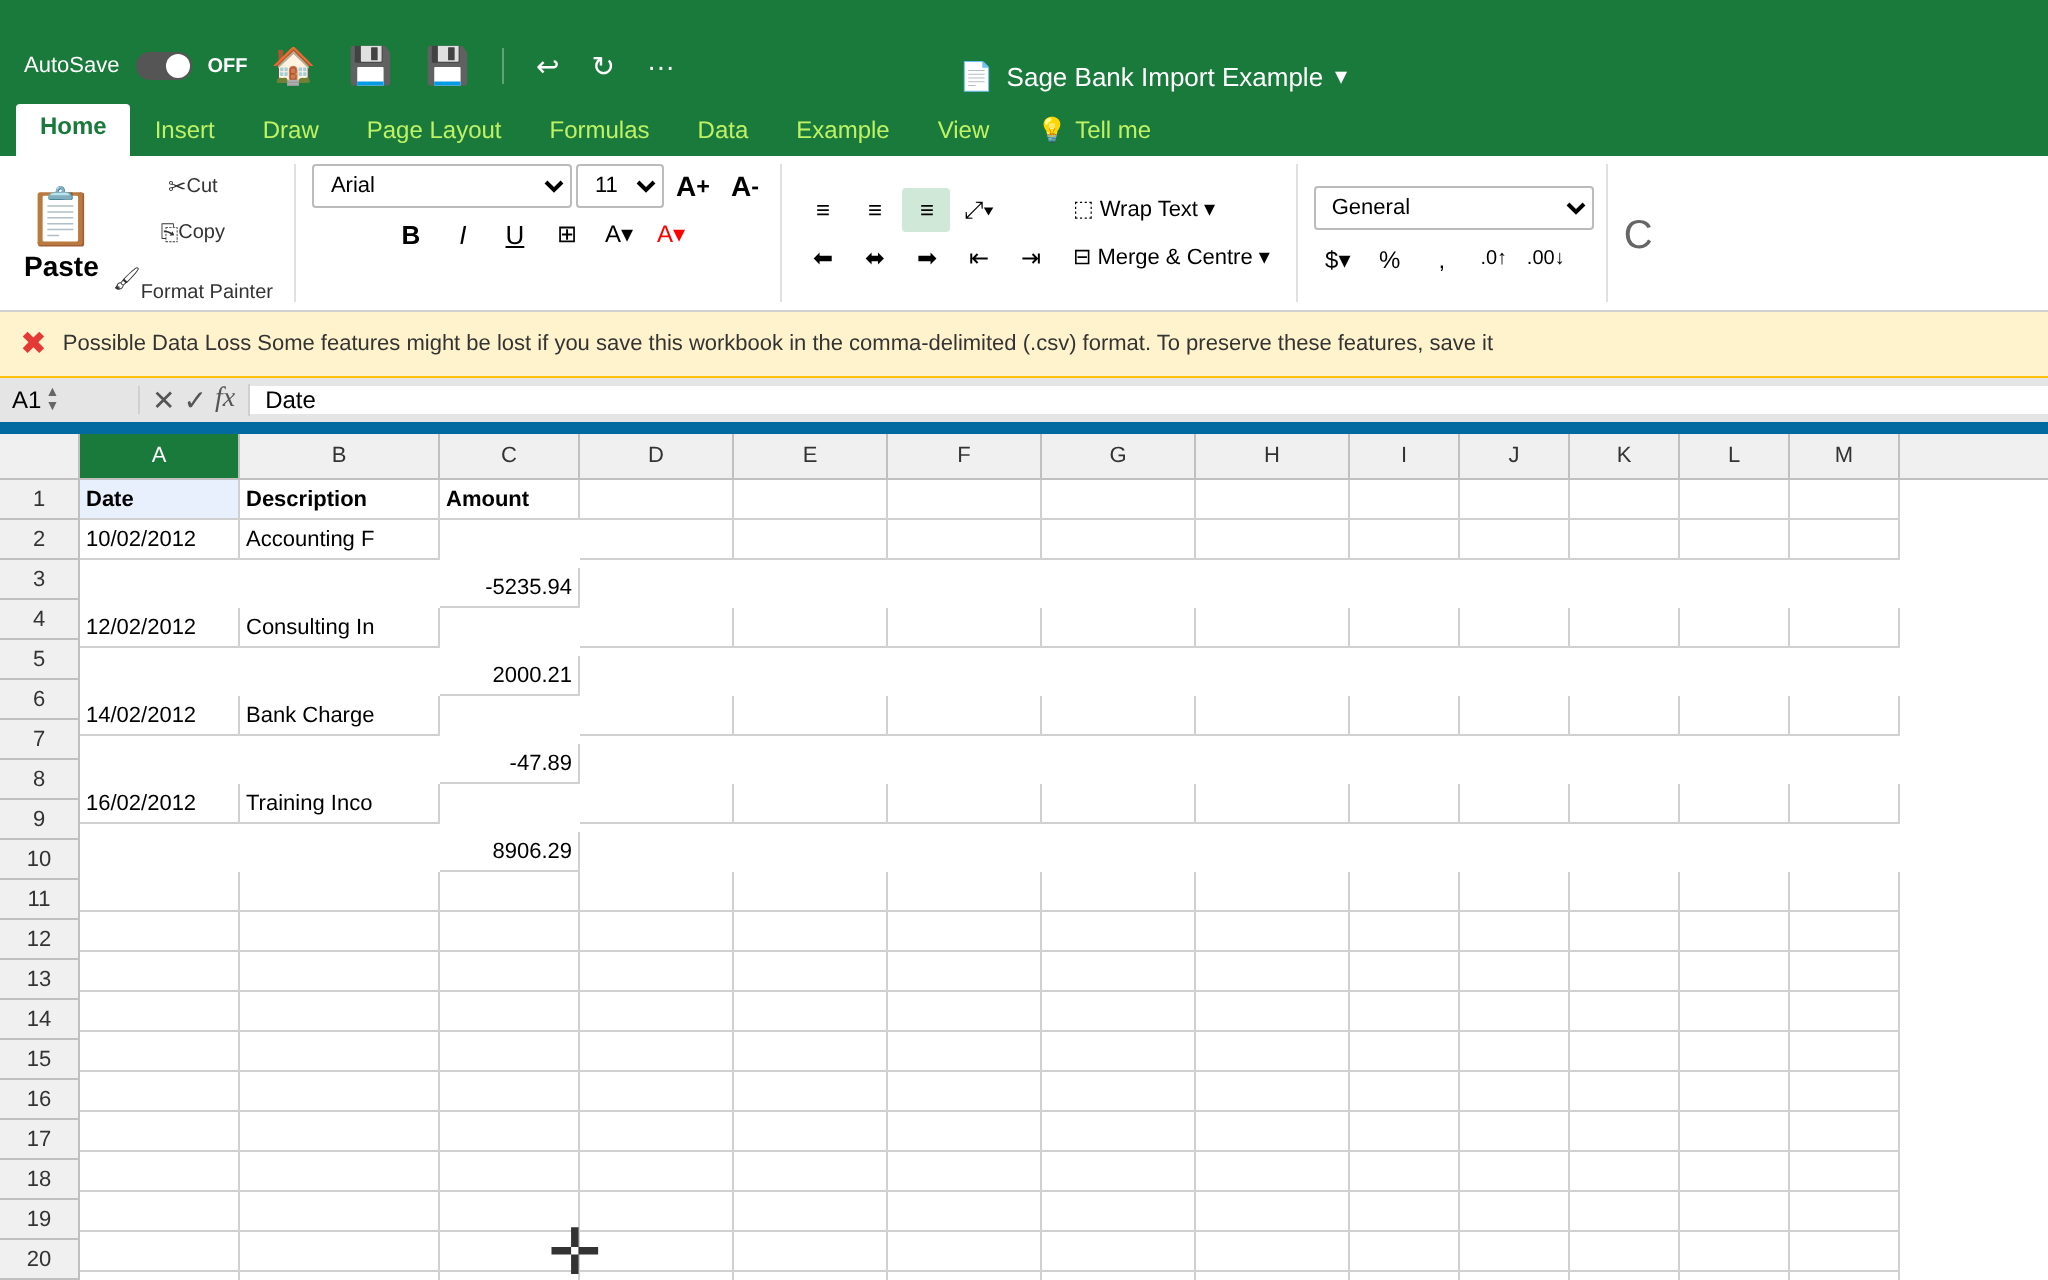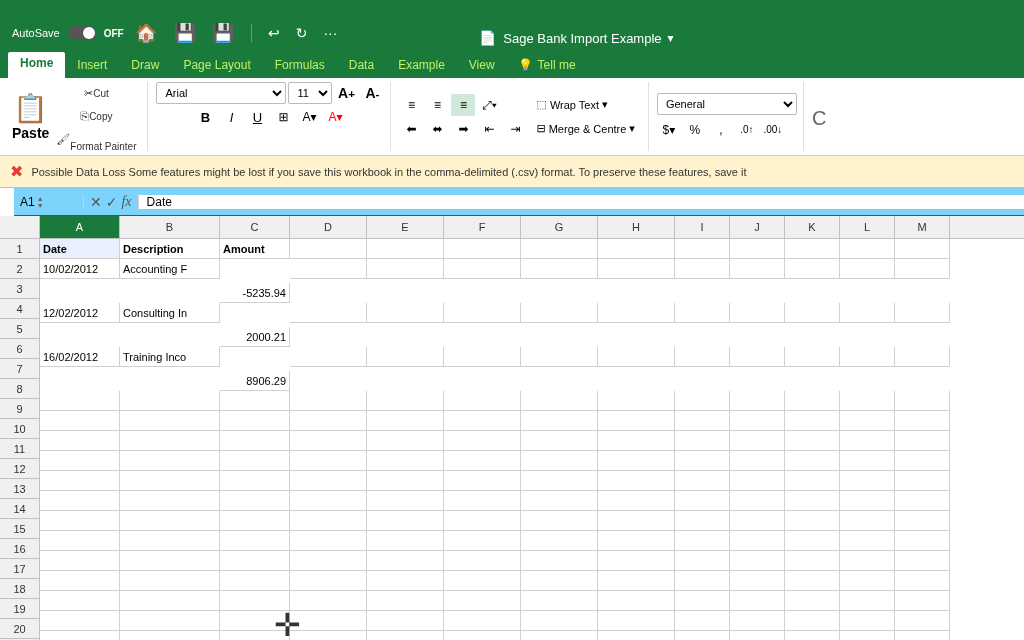--- a/index.html
+++ b/index.html
@@ -121,24 +121,23 @@
       display: flex;
       align-items: center;
       gap: 8px;
     }
     .warning-icon { color: #e53935; font-size: 16px; }
 
     
     #formula-bar {
       display: flex;
       align-items: center;
-      border-bottom: 1px solid #0369a1;
+      border-bottom: 6px solid #0369a1;
       height: 28px;
-      background: #7dd3fc;
-      margin-left: 14px;
+      background: #e5e5e5;
     }
     #cell-ref {
       width: 70px; border-right: 1px solid #d0d0d0;
       padding: 0 6px; font-size: 12px;
       display: flex; align-items: center; gap: 2px;
     }
     .cell-ref-text { font-size: 12px; }
     .cell-arrows { display: flex; flex-direction: column; cursor: pointer; }
     .cell-arrow { font-size: 7px; line-height: 1; color: #666; }
     #formula-btns {
@@ -440,20 +439,35 @@
           <div class="cell col-f"></div>
           <div class="cell col-g"></div>
           <div class="cell col-h"></div>
           <div class="cell col-i"></div>
           <div class="cell col-j"></div>
           <div class="cell col-k"></div>
           <div class="cell col-l"></div>
           <div class="cell col-m"></div>
         </div>
         <div class="grid-row">
+          <div class="cell col-a">14/02/2012</div>
+          <div class="cell col-b">Bank Charge</div>
+          <div class="cell col-c right-align">-47.89</div>
+          <div class="cell col-d"></div>
+          <div class="cell col-e"></div>
+          <div class="cell col-f"></div>
+          <div class="cell col-g"></div>
+          <div class="cell col-h"></div>
+          <div class="cell col-i"></div>
+          <div class="cell col-j"></div>
+          <div class="cell col-k"></div>
+          <div class="cell col-l"></div>
+          <div class="cell col-m"></div>
+        </div>
+        <div class="grid-row">
           <div class="cell col-a">16/02/2012</div>
           <div class="cell col-b">Training Inco</div>
           <div class="cell col-c right-align">8906.29</div>
           <div class="cell col-d"></div>
           <div class="cell col-e"></div>
           <div class="cell col-f"></div>
           <div class="cell col-g"></div>
           <div class="cell col-h"></div>
           <div class="cell col-i"></div>
           <div class="cell col-j"></div>

